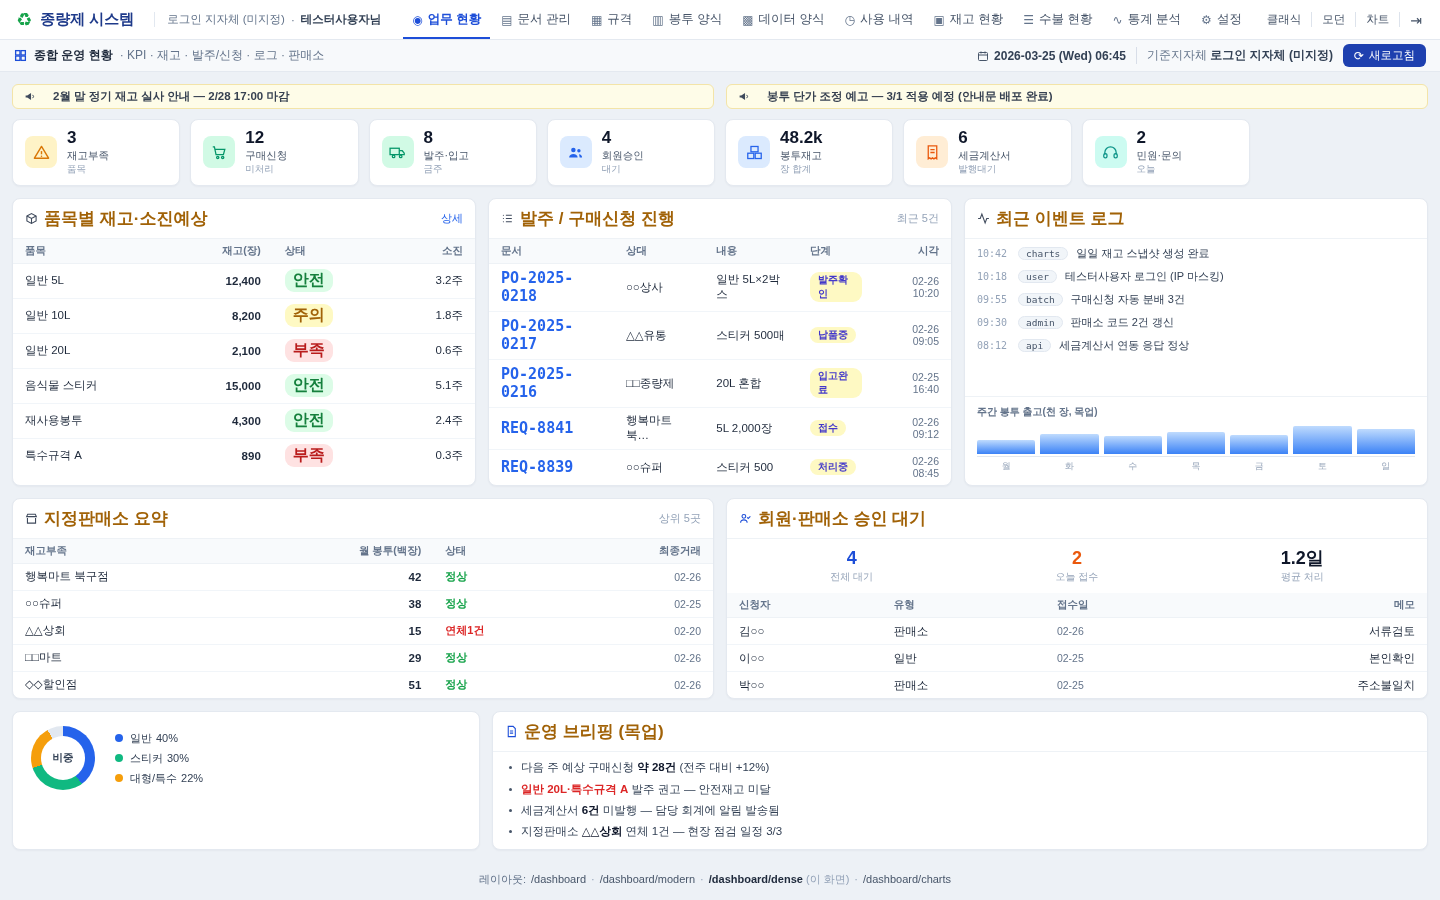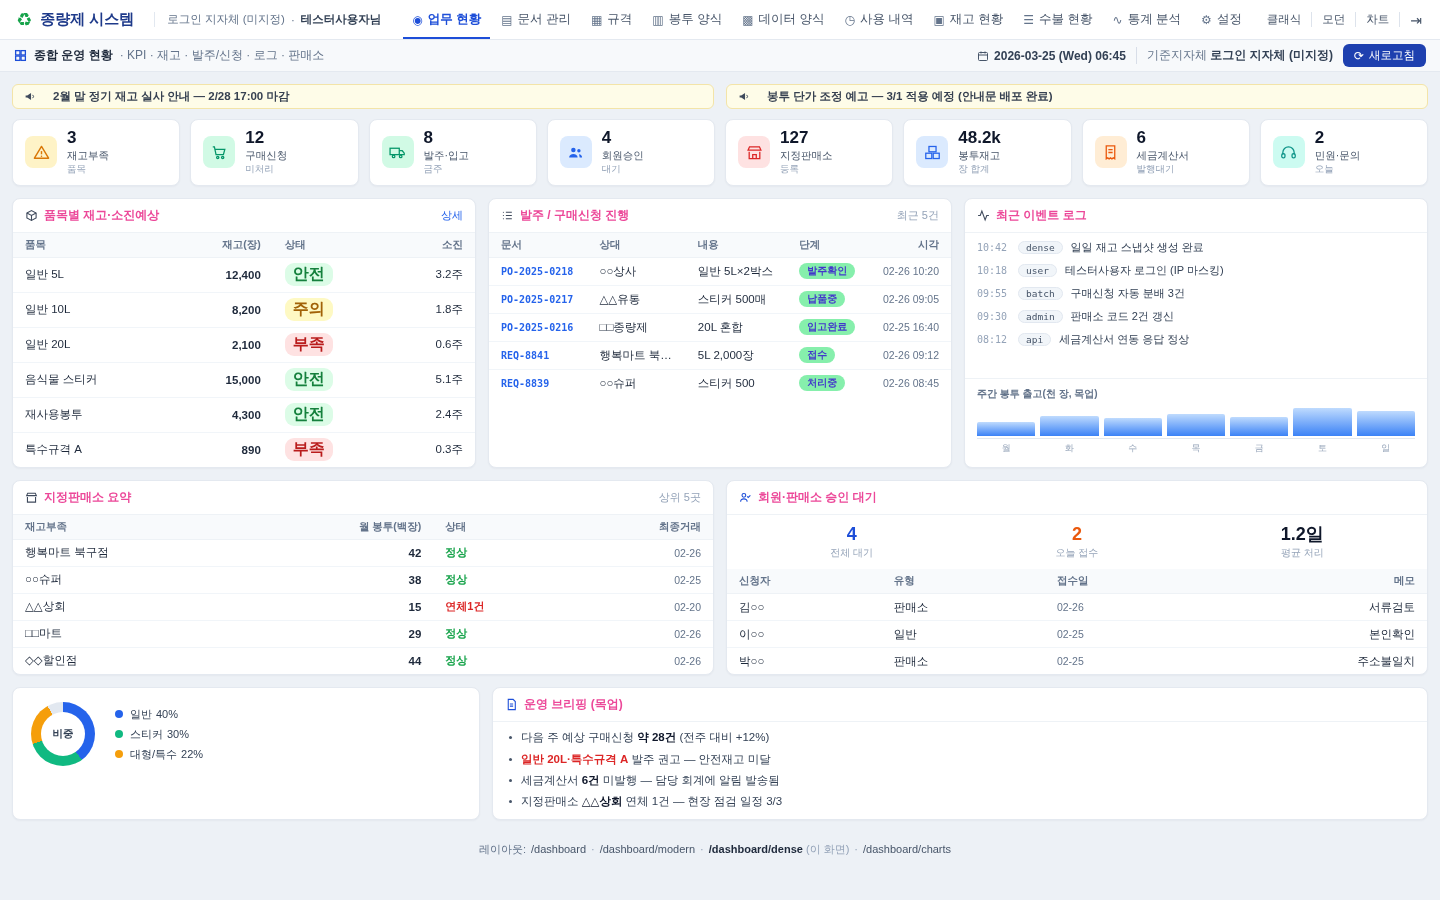--- a/index.html
+++ b/index.html
@@ -71,40 +71,40 @@
   .kpi-l { font-size:10.5px; color:#475569; margin-top:1px; }
   .kpi-s { font-size:9.5px; color:#94a3b8; }
 
   .row { display:grid; gap:12px; margin-bottom:12px; }
   .r1 { grid-template-columns:repeat(3,1fr); }
   .r2 { grid-template-columns:repeat(2,1fr); }
   .r3 { grid-template-columns:1fr 2fr; }
 
   .panel { background:#fff; border:1px solid #e4e9f0; border-radius:8px; overflow:hidden; box-shadow:0 1px 2px rgba(15,23,42,.04); }
   .panel-head { display:flex; align-items:center; justify-content:space-between; padding:8px 12px; border-bottom:1px solid #eef2f6; }
-  .ph-title { display:flex; align-items:center; gap:6px; font-size:12px; font-weight:700; color:#ec4899; }
+  .ph-title { display:flex; align-items:center; gap:6px; font-size:17px; font-weight:700; color:#a16207; }
   .ph-ic { color:#3f4a5c; }
   .ph-ic svg { width:13px; height:13px; }
   .ph-ic.blue { color:#1d4ed8; }
   .ph-action { font-size:11px; text-decoration:none; cursor:pointer; }
   .ph-action.link { color:#2563eb; }
   .ph-action.muted { color:#94a3b8; cursor:default; }
 
   table { width:100%; border-collapse:collapse; }
   thead th { background:#f8fafc; color:#64748b; font-size:10.5px; font-weight:600; text-align:left; padding:5px 12px; border-bottom:1px solid #eef2f6; }
   tbody td { padding:5.5px 12px; font-size:11.5px; color:#1e293b; border-bottom:1px solid #f1f5f9; }
   tbody tr:last-child td { border-bottom:none; }
   .num { text-align:right; }
   .qty { font-weight:600; }
   .pill { display:inline-block; padding:1px 8px; border-radius:9px; font-size:16px; font-weight:700; }
   .pill.ok   { background:#dcfce7; color:#15803d; }
   .pill.warn { background:#fef9c3; color:#a16207; }
   .pill.bad  { background:#fee2e2; color:#b91c1c; }
-  .stage { display:inline-block; padding:1px 8px; border-radius:9px; font-size:10px; font-weight:600; background:#86efac; color:#4338ca; }
-  .doc { color:#2563eb; font-weight:600; font-size:10px; font-family:"DejaVu Sans Mono","Liberation Mono",monospace; cursor:pointer; }
+  .stage { display:inline-block; padding:1px 8px; border-radius:9px; font-size:10px; font-weight:600; background:#fef9c3; color:#4338ca; }
+  .doc { color:#2563eb; font-weight:600; font-size:15px; font-family:"DejaVu Sans Mono","Liberation Mono",monospace; cursor:pointer; }
   .tmuted { color:#64748b; font-size:10.5px; }
   .st { font-weight:600; font-size:11px; }
   .st.ok { color:#16a34a; }
   .st.bad { color:#dc2626; }
 
   
   .log-panel { display:flex; flex-direction:column; }
   .log-list { list-style:none; margin:0; padding:3px 0; flex:1; }
   .log-row { display:flex; align-items:center; gap:8px; padding:4px 12px; }
   .log-t { font-family:"DejaVu Sans Mono","Liberation Mono",monospace; font-size:10px; color:#94a3b8; width:33px; flex:none; }
@@ -338,34 +338,20 @@
             <circle cx="9" cy="8.5" r="3.2"></circle>
             <path d="M3 19c0-3.2 2.7-5 6-5s6 1.8 6 5z"></path>
             <circle cx="16.8" cy="9.5" r="2.4"></circle>
             <path d="M17 14.3c2.4.4 4.3 1.9 4.3 4.7h-3.4z"></path>
           </svg>
       </div>
       <div class="kpi-tx">
           <div class="kpi-v">4</div>
           <div class="kpi-l">회원승인</div>
           <div class="kpi-s">대기</div>
-        </div>
-    </div>
-    <div class="kpi">
-      <div class="kpi-ic t-red">
-        <svg viewBox="0 0 24 24" fill="none" stroke="currentColor" stroke-width="1.8">
-            <path d="M4.5 11v9.5h15V11"></path>
-            <path d="M3 8.5 5 4h14l2 4.5H3z"></path>
-            <path d="M9.5 20.5v-5.5h5v5.5"></path>
-          </svg>
-      </div>
-      <div class="kpi-tx">
-          <div class="kpi-v">127</div>
-          <div class="kpi-l">지정판매소</div>
-          <div class="kpi-s">등록</div>
         </div>
     </div>
     <div class="kpi">
       <div class="kpi-ic t-blue">
         <svg viewBox="0 0 24 24" fill="none" stroke="currentColor" stroke-width="1.8">
             <rect x="7" y="3.5" width="10" height="7.5"></rect>
             <rect x="2.5" y="13" width="8.5" height="7.5"></rect>
             <rect x="13" y="13" width="8.5" height="7.5"></rect>
           </svg>
       </div>
@@ -553,21 +539,21 @@
                 <path d="M2 12h4l3-8 6 16 3-8h4"></path>
               </svg>
           </span>
           <span>최근 이벤트 로그</span>
         </span>
       </div>
       <ul class="log-list">
 
           <li class="log-row">
             <span class="log-t">10:42</span>
-            <span class="log-tag">dense</span>
+            <span class="log-tag">charts</span>
             <span class="log-m">일일 재고 스냅샷 생성 완료</span>
           </li>
 
           <li class="log-row">
             <span class="log-t">10:18</span>
             <span class="log-tag">user</span>
             <span class="log-m">테스터사용자 로그인 (IP 마스킹)</span>
           </li>
 
           <li class="log-row">
@@ -662,21 +648,21 @@
 
             <tr>
               <td>□□마트</td>
               <td class="num qty">29</td>
               <td><span class="st ok">정상</span></td>
               <td class="num tmuted">02-26</td>
             </tr>
 
             <tr>
               <td>◇◇할인점</td>
-              <td class="num qty">44</td>
+              <td class="num qty">51</td>
               <td><span class="st ok">정상</span></td>
               <td class="num tmuted">02-26</td>
             </tr>
           </tbody>
       </table>
     </section>
 
     <section class="panel">
       <div class="panel-head">
         <span class="ph-title">

